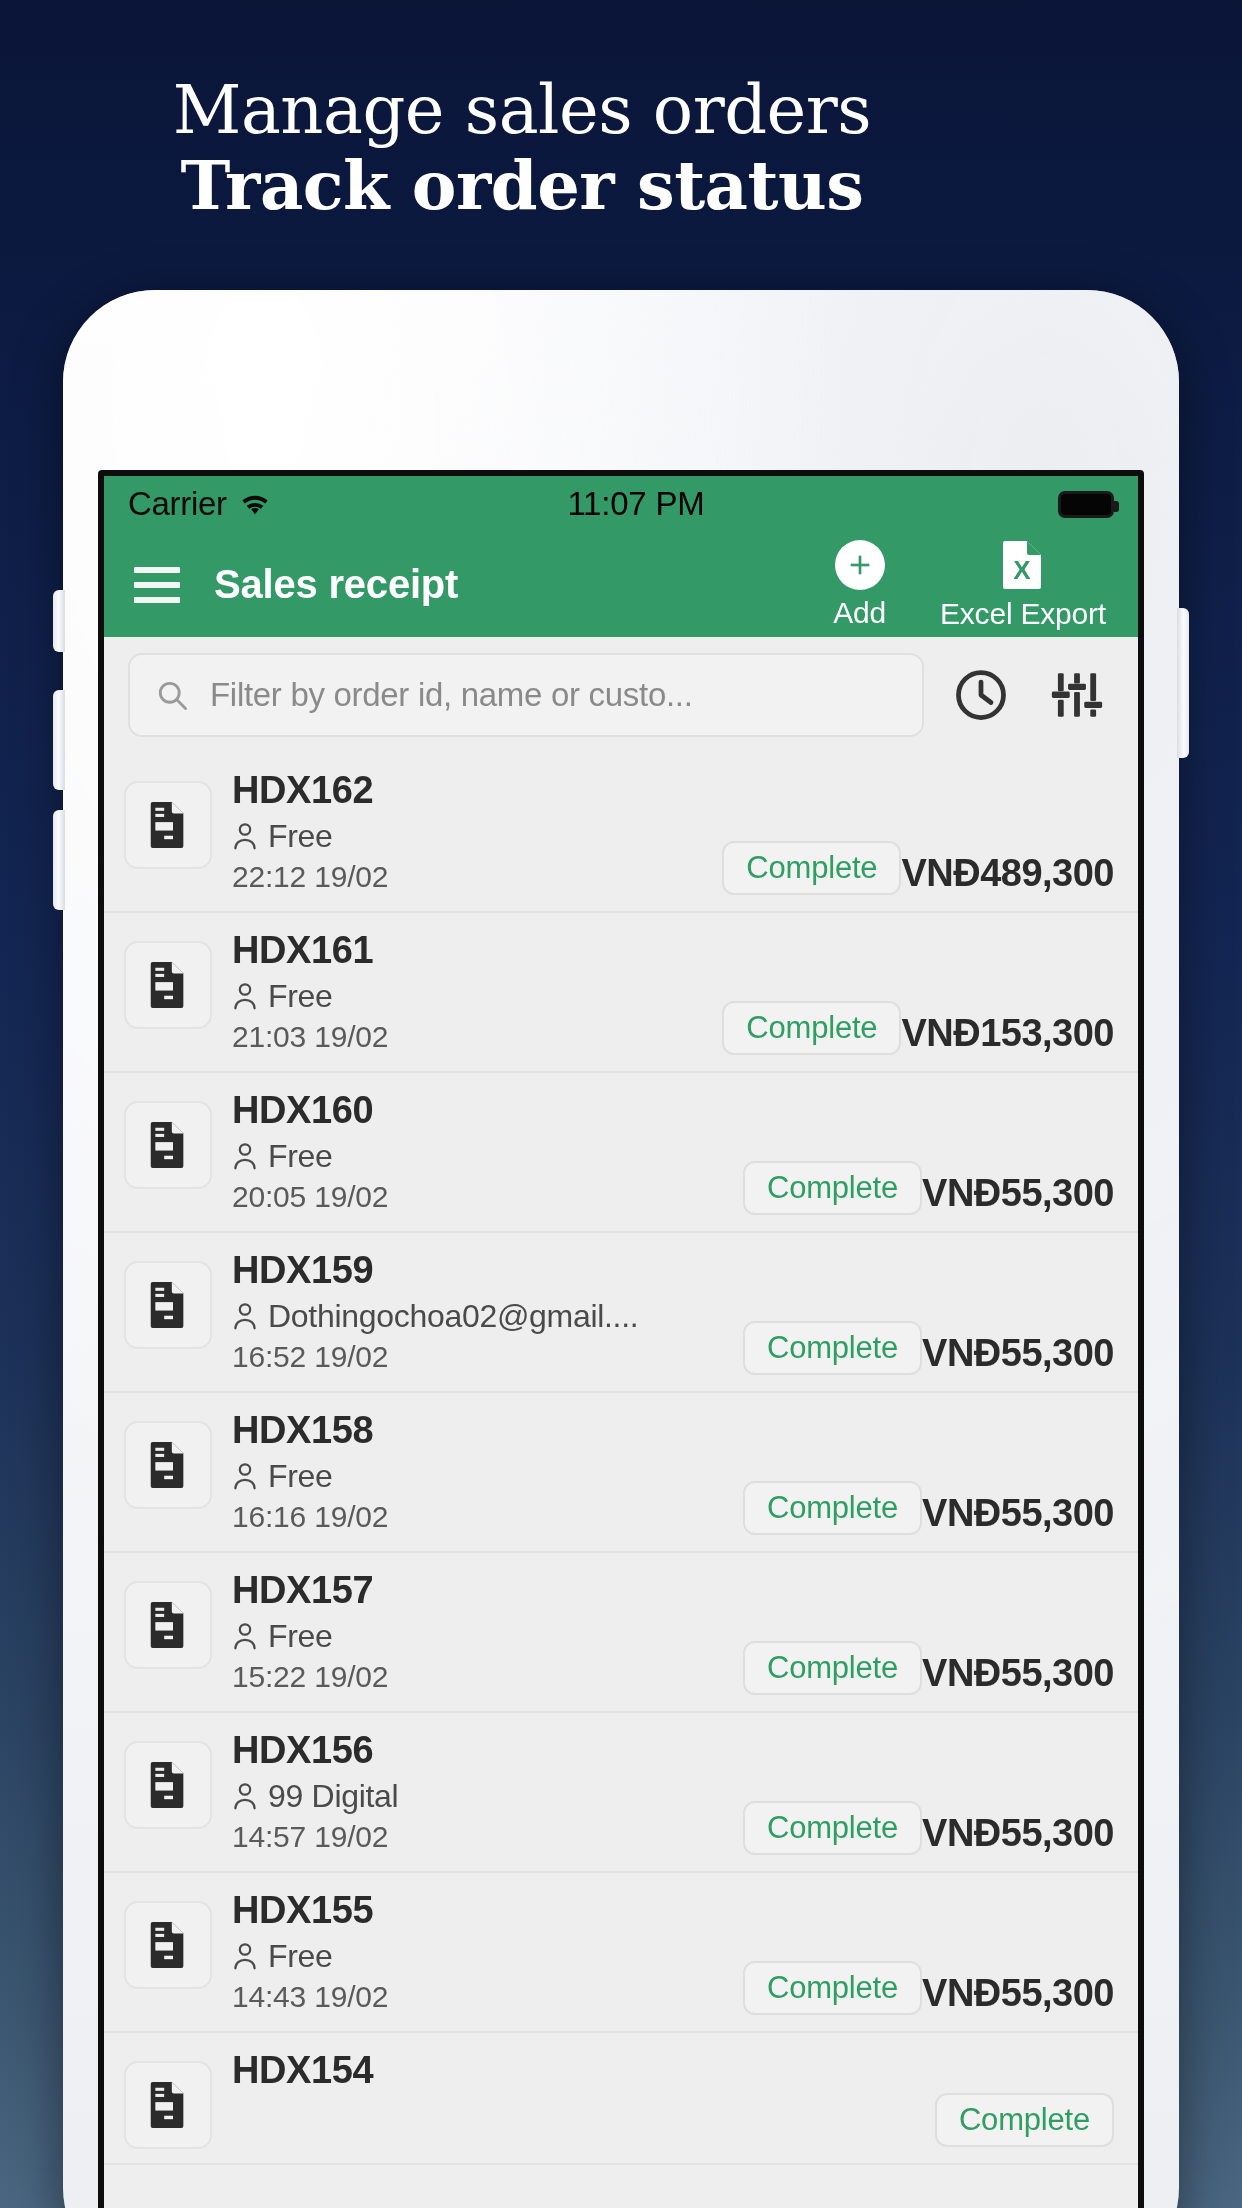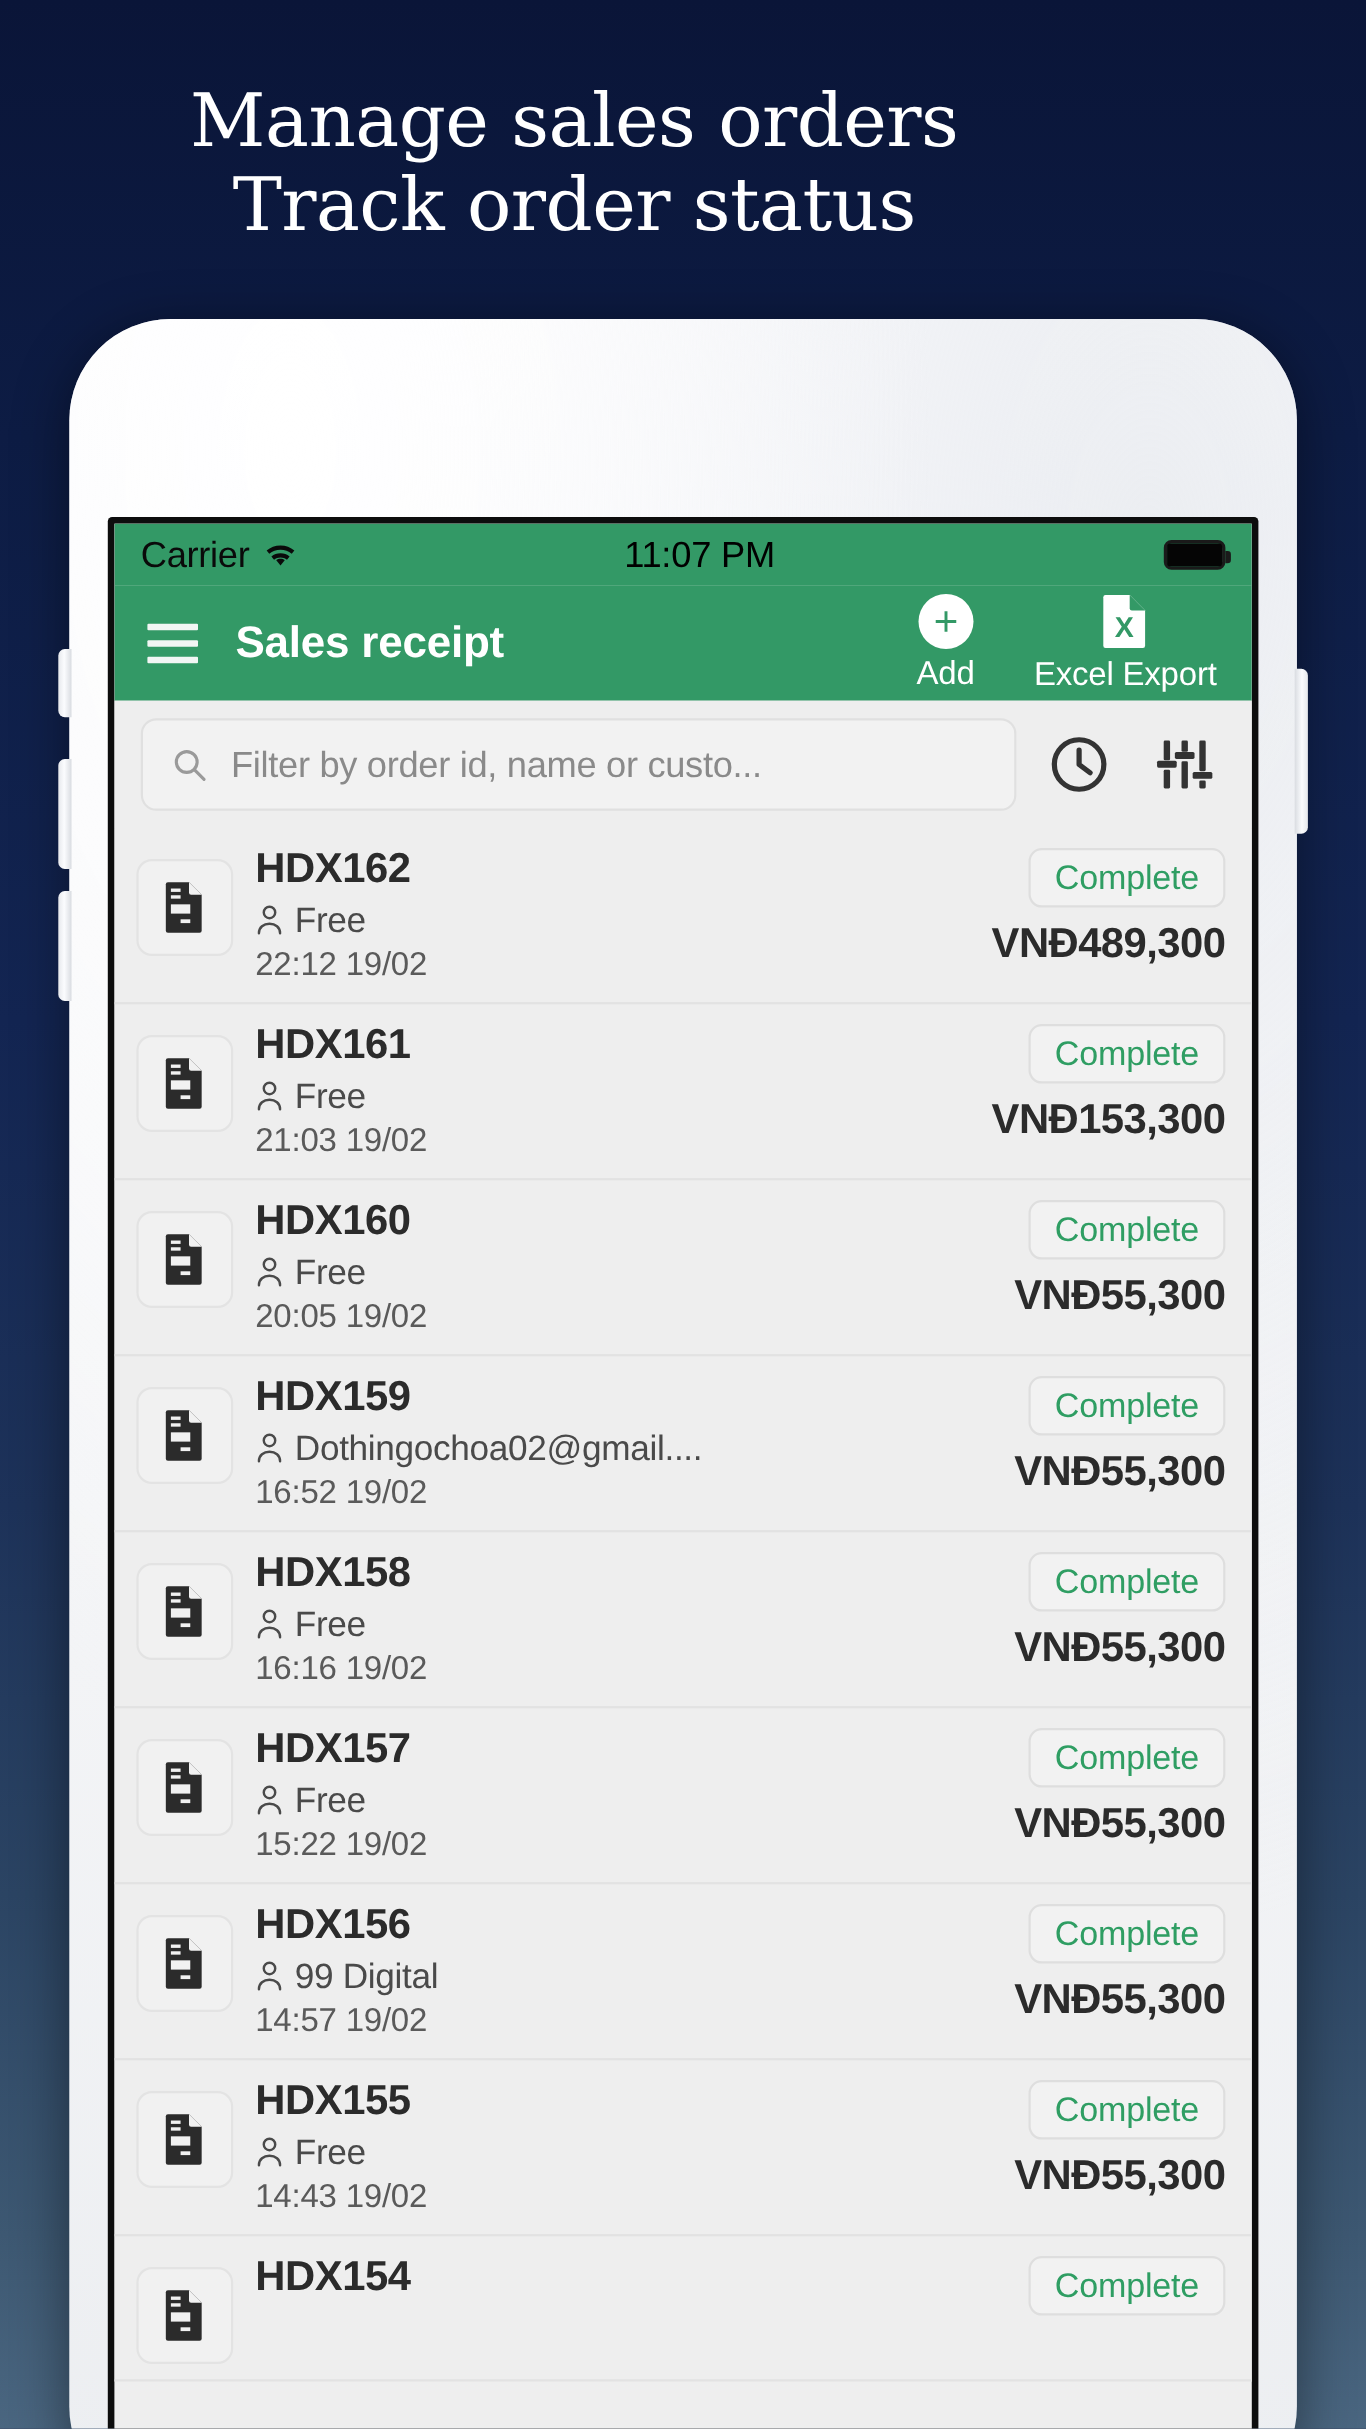--- a/index.html
+++ b/index.html
@@ -22,21 +22,21 @@
     position:absolute;
     top:72px; left:0; width:1044px;
     text-align:center;
     color:#ffffff;
     font-family:"DejaVu Serif", serif;
     font-size:67px;
     line-height:76px;
     letter-spacing:-0.5px;
     font-weight:400;
   }
-  .headline .l2{ display:block; }
+  .headline .l2{ display:block;font-weight:bold; }
 
   
   .phone{
     position:absolute;
     left:63px;
     top:290px;
     width:1116px;
     height:1990px;
     background:linear-gradient(180deg,#fbfbfd 0%, #f4f5f7 55%, #eceef1 100%);
     border-radius:92px;
@@ -216,21 +216,22 @@
     margin-top:2px;
     white-space:nowrap; overflow:hidden;
   }
   .person-ico{ width:26px; height:30px; flex:0 0 auto; }
   .time{
     font-size:30px; color:#5a5a5a; line-height:40px; letter-spacing:-0.2px;
     margin-top:0px;
   }
   .row-right{
     flex:0 0 auto;
-    display:flex; flex-direction:column; align-items:flex-end;
+    display:flex; flex-direction:row; align-items:flex-end;
+    justify-content:space-between;
     align-self:stretch;
     padding-top:4px;
     padding-bottom:2px;
   }
   .badge{
     border:2px solid #dedede;
     background:#f2f2f2;
     border-radius:12px;
     padding:7px 22px;
     color:#2f9e63;

